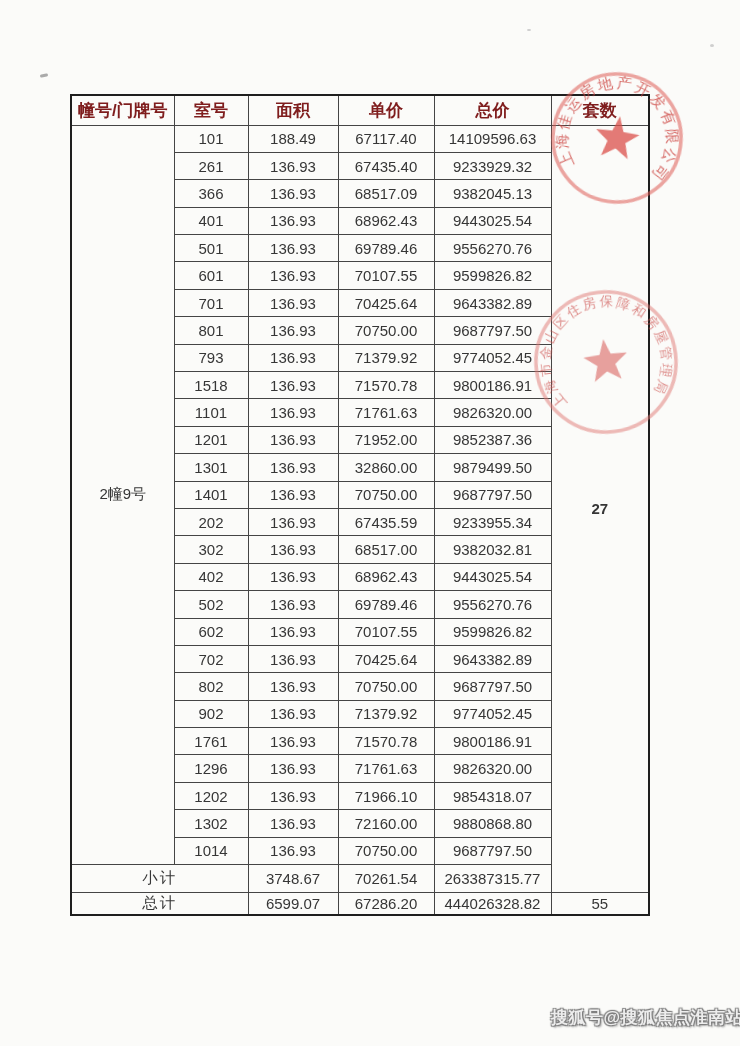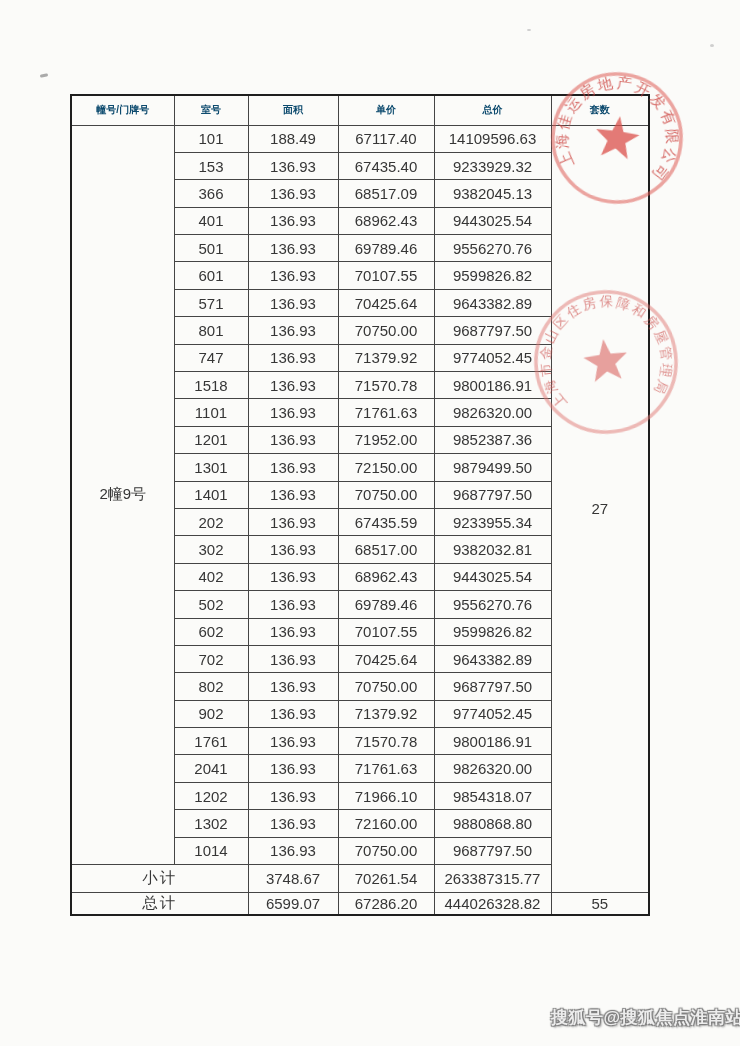--- a/index.html
+++ b/index.html
@@ -25,26 +25,26 @@
   .price-table th, .price-table td {
     border:1px solid #454545;
     text-align:center;
     vertical-align:middle;
     font-size:15px;
     color:#363636;
     padding:0;
     overflow:hidden;
     white-space:nowrap;
   }
-  .price-table thead th { height:30px; font-weight:600; font-size:10px; color:#0c4a6e; }
+  .price-table thead th { height:30px; font-weight:600; font-size:17px; color:#7f1d1d; }
   .price-table tr.data-row { height:27.4px; }
   .price-table tr.subtotal-row { height:28px;padding-left:9px; }
   .price-table tr.grandtotal-row { height:14px; }
   .price-table td.building-cell { font-size:15px; }
-  .price-table td.count-cell { font-size:15px; }
+  .price-table td.count-cell { font-size:15px;font-weight:bold; }
   .price-table td.total-label { font-size:15.5px; letter-spacing:2px; }
   
   .stamp { position:absolute; pointer-events:none; }
   .stamp-company { left:542px; top:63px; transform:rotate(8deg); }
   .stamp-gov     { left:521px; top:277px; transform:rotate(-7deg); }
   
   .watermark {
     position:absolute; left:551px; top:1006px;
     font-size:17px; font-weight:bold; letter-spacing:0.5px;
     color:#ededed;
@@ -95,21 +95,21 @@
 
       <tr class="data-row">
           <td rowspan="27" class="building-cell">2幢9号</td>
           <td>101</td>
           <td>188.49</td>
           <td>67117.40</td>
           <td>14109596.63</td>
           <td rowspan="28" class="count-cell">27</td>
         </tr>
         <tr class="data-row">
-          <td>153</td>
+          <td>261</td>
           <td>136.93</td>
           <td>67435.40</td>
           <td>9233929.32</td>
         </tr>
         <tr class="data-row">
           <td>366</td>
           <td>136.93</td>
           <td>68517.09</td>
           <td>9382045.13</td>
         </tr>
@@ -125,33 +125,33 @@
           <td>69789.46</td>
           <td>9556270.76</td>
         </tr>
         <tr class="data-row">
           <td>601</td>
           <td>136.93</td>
           <td>70107.55</td>
           <td>9599826.82</td>
         </tr>
         <tr class="data-row">
-          <td>571</td>
+          <td>701</td>
           <td>136.93</td>
           <td>70425.64</td>
           <td>9643382.89</td>
         </tr>
         <tr class="data-row">
           <td>801</td>
           <td>136.93</td>
           <td>70750.00</td>
           <td>9687797.50</td>
         </tr>
         <tr class="data-row">
-          <td>747</td>
+          <td>793</td>
           <td>136.93</td>
           <td>71379.92</td>
           <td>9774052.45</td>
         </tr>
         <tr class="data-row">
           <td>1518</td>
           <td>136.93</td>
           <td>71570.78</td>
           <td>9800186.91</td>
         </tr>
@@ -163,21 +163,21 @@
         </tr>
         <tr class="data-row">
           <td>1201</td>
           <td>136.93</td>
           <td>71952.00</td>
           <td>9852387.36</td>
         </tr>
         <tr class="data-row">
           <td>1301</td>
           <td>136.93</td>
-          <td>72150.00</td>
+          <td>32860.00</td>
           <td>9879499.50</td>
         </tr>
         <tr class="data-row">
           <td>1401</td>
           <td>136.93</td>
           <td>70750.00</td>
           <td>9687797.50</td>
         </tr>
         <tr class="data-row">
           <td>202</td>
@@ -227,21 +227,21 @@
           <td>71379.92</td>
           <td>9774052.45</td>
         </tr>
         <tr class="data-row">
           <td>1761</td>
           <td>136.93</td>
           <td>71570.78</td>
           <td>9800186.91</td>
         </tr>
         <tr class="data-row">
-          <td>2041</td>
+          <td>1296</td>
           <td>136.93</td>
           <td>71761.63</td>
           <td>9826320.00</td>
         </tr>
         <tr class="data-row">
           <td>1202</td>
           <td>136.93</td>
           <td>71966.10</td>
           <td>9854318.07</td>
         </tr>

